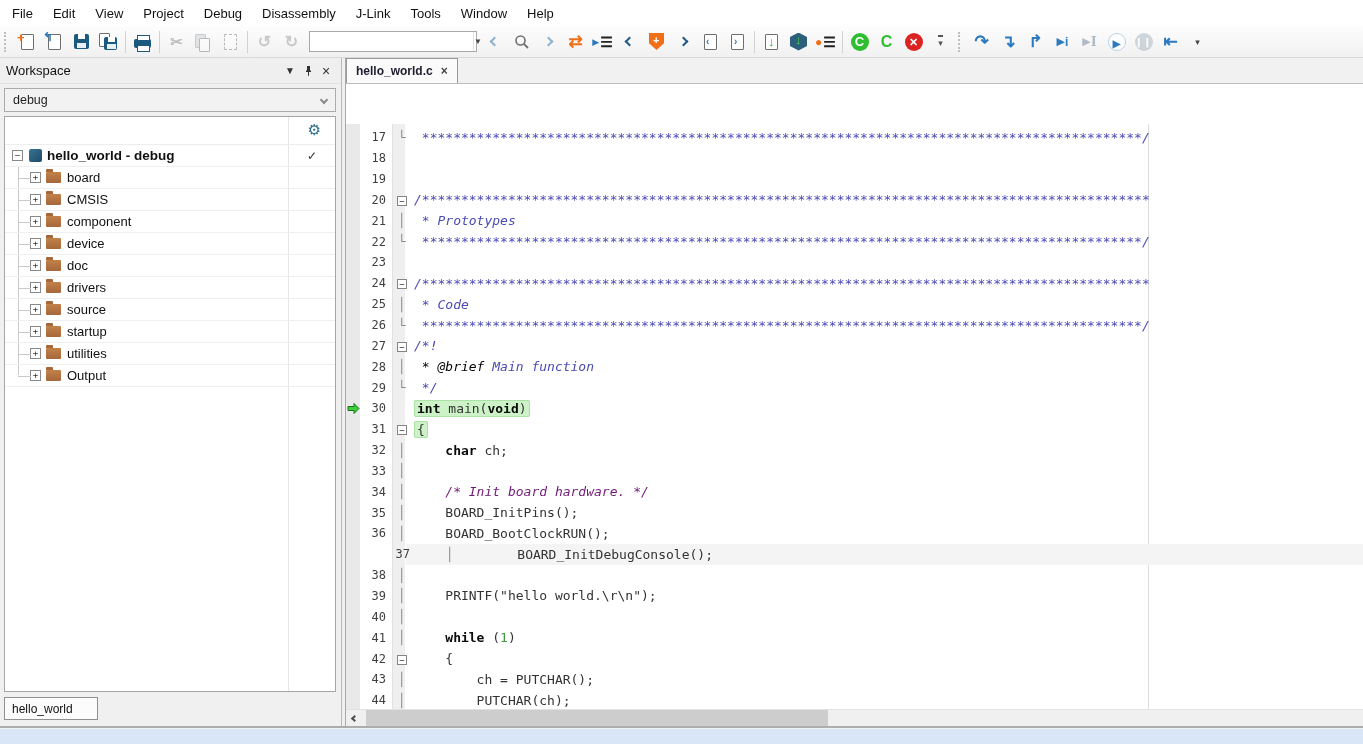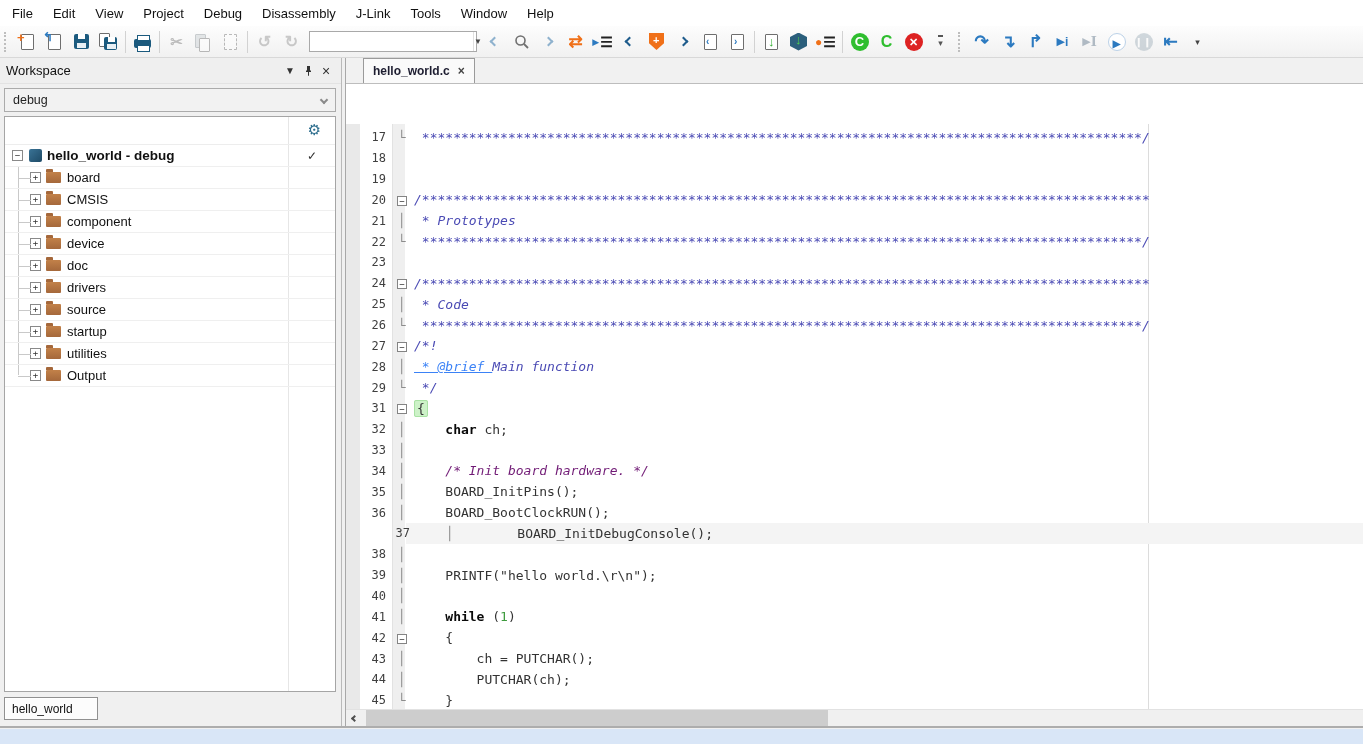--- a/index.html
+++ b/index.html
@@ -58,41 +58,41 @@
   .folder { display:inline-block; width:15px; height:11px; background:linear-gradient(#C28149,#A5683B); border-radius:1px; position:relative; margin:0 6px 0 5px; flex:none; }
   .folder::before { content:""; position:absolute; left:0; top:-3px; width:7px; height:3px; background:#A5683B; border-radius:1px 1px 0 0; }
   .tline-v { position:absolute; left:13px; top:0; bottom:0; width:1px; background:#C9C9C9; }
   .tline-v.half { bottom:11px; }
   .tline-h { position:absolute; left:13px; top:11px; width:13px; height:1px; background:#C9C9C9; }
   #ws-tab { position:absolute; left:4px; bottom:6px; width:94px; height:23px; background:#FCFCFC; border:1px solid #909090; box-shadow:inset 1px 1px 0 #fff; font-size:12px; display:flex; align-items:center; padding-left:7px; color:#111; }
 
   
   #editor { position:absolute; left:345px; top:58px; right:0; bottom:18px; background:#FFF; border-left:1px solid #A8A8A8; }
   #tabbar { height:26px; background:#F1F1F1; border-bottom:1px solid #BDBDBD; display:flex; align-items:flex-end; }
-  #etab { height:25px; margin-left:17px; background:#FAFAFA; border:1px solid #9A9A9A; border-bottom:none; display:flex; align-items:center; gap:8px; padding:0 9px; }
+  #etab { height:25px; margin-left:0; background:#FAFAFA; border:1px solid #9A9A9A; border-bottom:none; display:flex; align-items:center; gap:8px; padding:0 9px; }
   #etab-label { font-size:12px; font-weight:bold; color:#1D1D30; }
   #etab-close { font-size:12px; color:#444; font-weight:bold; }
   #fnbar { height:27px; background:#FFF; border-bottom:1px solid #D0D0D0; display:flex; align-items:center; padding-left:5px; }
   #fnbar-text { font-size:14.5px; font-weight:bold; color:#000; font-family:"Liberation Sans",sans-serif; }
   #code { position:absolute; left:0; right:0; top:54px; bottom:17px; overflow:hidden; background:#FFF; font-family:"DejaVu Sans Mono",monospace; font-size:13px;margin-top:12px; }
   #bp-strip { position:absolute; left:0; top:0; bottom:0; width:14px; background:#E9E9E9; }
   #fold-strip { position:absolute; left:46px; top:0; bottom:0; width:13px; background:#EFEFEF; border-left:1px solid #E2E2E2; }
   #margin-line { position:absolute; left:802px; top:0; bottom:0; width:1px; background:#DCDCDC; }
   #lines { position:absolute; left:0; top:3px; right:0; }
   .cl { height:20.85px; white-space:pre; display:flex; align-items:center; position:relative; }
   .cl.rowhl { background:linear-gradient(to right, rgba(0,0,0,0) 60px, #F4F4F4 60px);gap:24px; }
   .bp { width:14px; flex:none; position:relative; height:100%; }
   .ln { width:30px; flex:none; text-align:right; padding-right:4px; font-size:12px; color:#3F3F3F; }
   .fold { width:24px; flex:none; text-align:center; color:#8C8C8C; font-size:13px; position:relative; z-index:1; }
   .fbox { display:inline-block; width:10px; height:10px; border:1px solid #848484; background:#FFF; line-height:8px; font-size:9px; color:#333; text-align:center; vertical-align:middle; }
   .ct { flex:none; }
   .c  { color:#333; }
   .k  { color:#0A0A0A; font-weight:bold; }
   .cb { color:#4A4AB4; font-style:italic; }
-  .cd { color:#3b82f6; font-style:italic;text-decoration:underline; }
+  .cd { color:#000000; font-style:italic; }
   .cg { color:#701a75; font-style:italic; }
   .n  { color:#3E9B3E; }
   .xh { background:#CDF2C8; border:1px solid #A9E2A4; border-radius:2px; padding:0 2px; }
   .pc-arrow { position:absolute; left:1px; top:4px; }
 
   
   #hscroll { position:absolute; left:0; right:0; bottom:0; height:17px; background:#F0F0F0; border-top:1px solid #E2E2E2; }
   #hs-left { position:absolute; left:0; top:0; width:17px; height:17px; display:flex; align-items:center; justify-content:center; color:#505050; }
   #hs-thumb { position:absolute; left:20px; top:0; width:462px; height:17px; background:#CDCDCD; }
 
@@ -448,20 +448,23 @@
           <div class="cl"><span class="bp"></span><span class="ln">20</span><span class="fold"><span class="fbox">−</span></span><span class="ct"><span class="cb">/*********************************************************************************************</span></span></div>
           <div class="cl"><span class="bp"></span><span class="ln">21</span><span class="fold">│</span><span class="ct"><span class="cb"> * Prototypes</span></span></div>
           <div class="cl"><span class="bp"></span><span class="ln">22</span><span class="fold">└</span><span class="ct"><span class="cb"> ********************************************************************************************/</span></span></div>
           <div class="cl"><span class="bp"></span><span class="ln">23</span><span class="fold"></span><span class="ct"></span></div>
           <div class="cl"><span class="bp"></span><span class="ln">24</span><span class="fold"><span class="fbox">−</span></span><span class="ct"><span class="cb">/*********************************************************************************************</span></span></div>
           <div class="cl"><span class="bp"></span><span class="ln">25</span><span class="fold">│</span><span class="ct"><span class="cb"> * Code</span></span></div>
           <div class="cl"><span class="bp"></span><span class="ln">26</span><span class="fold">└</span><span class="ct"><span class="cb"> ********************************************************************************************/</span></span></div>
           <div class="cl"><span class="bp"></span><span class="ln">27</span><span class="fold"><span class="fbox">−</span></span><span class="ct"><span class="cb">/*!</span></span></div>
           <div class="cl"><span class="bp"></span><span class="ln">28</span><span class="fold">│</span><span class="ct"><span class="cd"> * @brief </span><span class="cb">Main function</span></span></div>
           <div class="cl"><span class="bp"></span><span class="ln">29</span><span class="fold">└</span><span class="ct"><span class="cb"> */</span></span></div>
+          <div class="cl"><span class="bp"><svg class="pc-arrow" width="13" height="13" viewBox="0 0 13 13">
+                <polygon points="1,4.5 7,4.5 7,1.5 12,6.5 7,11.5 7,8.5 1,8.5" fill="#3ECC3E" stroke="#157815" stroke-width="1"></polygon>
+              </svg></span><span class="ln">30</span><span class="fold"></span><span class="ct"><span class="xh"><span class="k">int</span><span class="c"> main(</span><span class="k">void</span><span class="c">)</span></span></span></div>
           <div class="cl"><span class="bp"></span><span class="ln">31</span><span class="fold"><span class="fbox">−</span></span><span class="ct"><span class="xh"><span class="c">{</span></span></span></div>
           <div class="cl"><span class="bp"></span><span class="ln">32</span><span class="fold">│</span><span class="ct"><span class="c">    </span><span class="k">char</span><span class="c"> ch;</span></span></div>
           <div class="cl"><span class="bp"></span><span class="ln">33</span><span class="fold">│</span><span class="ct"></span></div>
           <div class="cl"><span class="bp"></span><span class="ln">34</span><span class="fold">│</span><span class="ct"><span class="c">    </span><span class="cg">/* Init board hardware. */</span></span></div>
           <div class="cl"><span class="bp"></span><span class="ln">35</span><span class="fold">│</span><span class="ct"><span class="c">    BOARD_InitPins();</span></span></div>
           <div class="cl"><span class="bp"></span><span class="ln">36</span><span class="fold">│</span><span class="ct"><span class="c">    BOARD_BootClockRUN();</span></span></div>
           <div class="cl rowhl"><span class="bp"></span><span class="ln">37</span><span class="fold">│</span><span class="ct"><span class="c">    BOARD_InitDebugConsole();</span></span></div>
           <div class="cl"><span class="bp"></span><span class="ln">38</span><span class="fold">│</span><span class="ct"></span></div>
           <div class="cl"><span class="bp"></span><span class="ln">39</span><span class="fold">│</span><span class="ct"><span class="c">    PRINTF("hello world.\r\n");</span></span></div>
           <div class="cl"><span class="bp"></span><span class="ln">40</span><span class="fold">│</span><span class="ct"></span></div>

